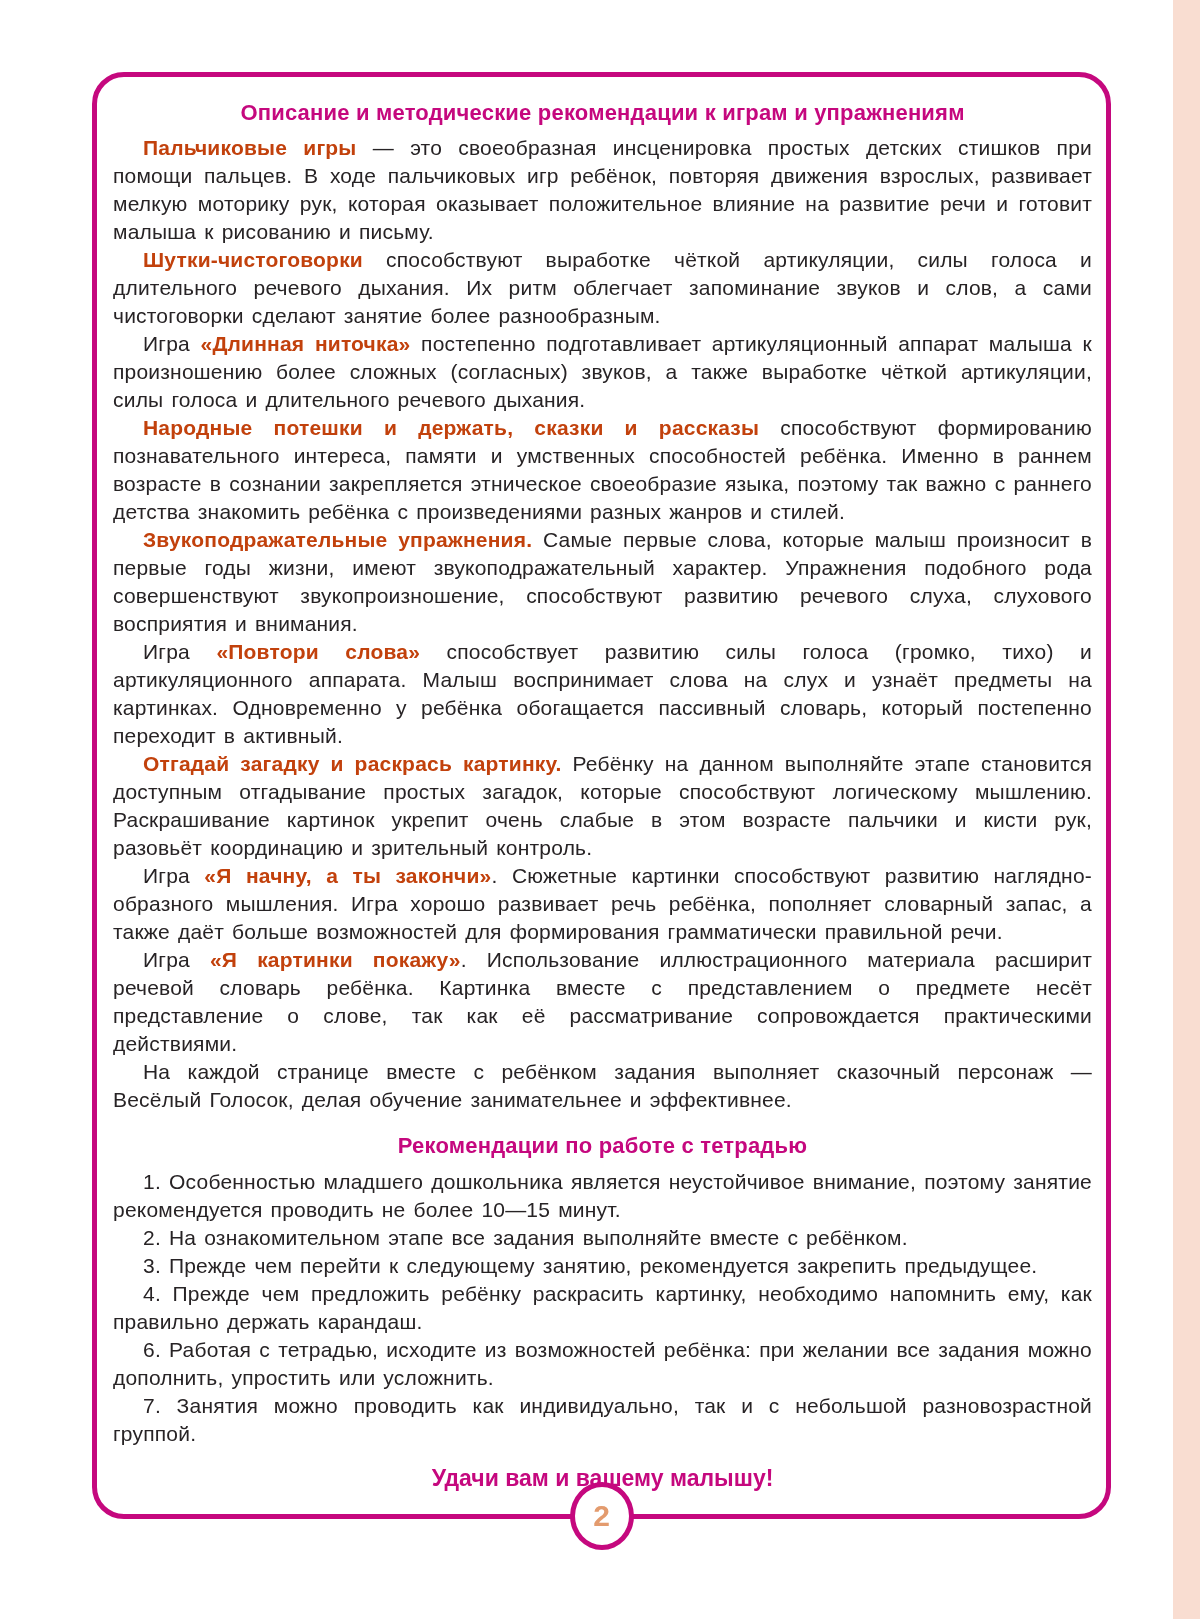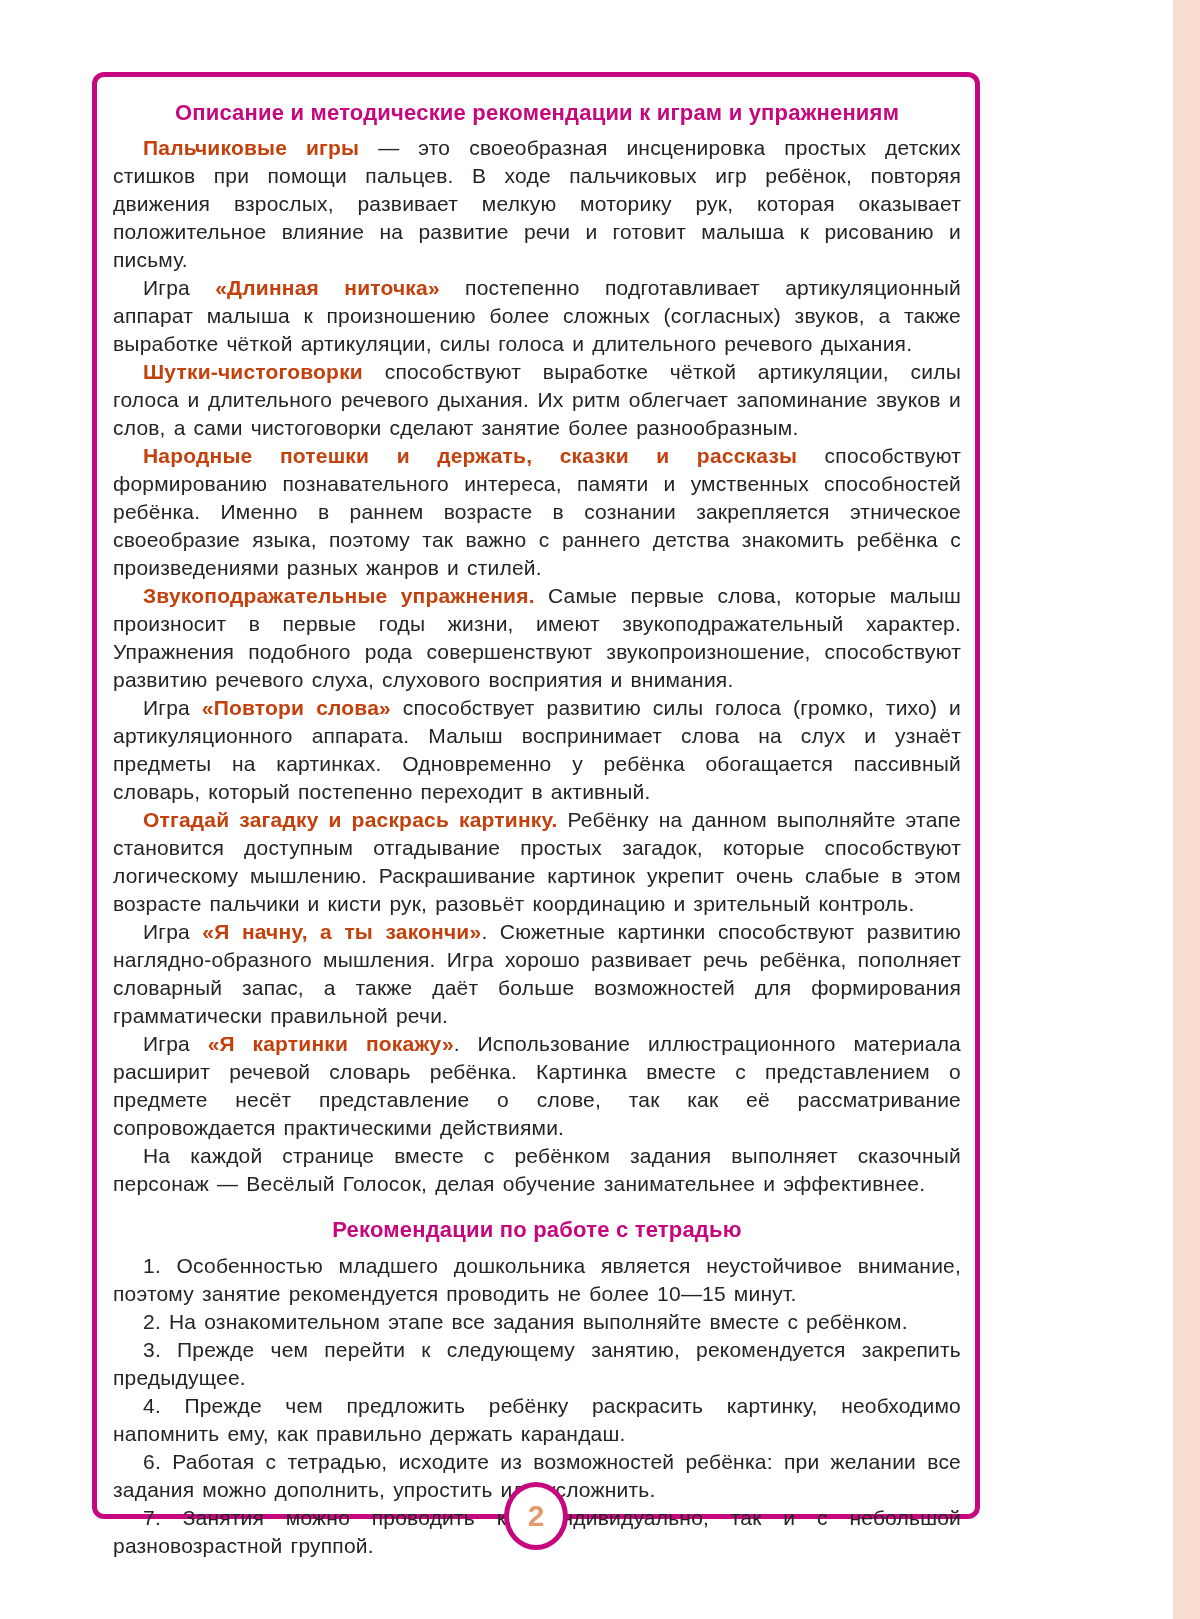--- a/index.html
+++ b/index.html
@@ -12,24 +12,24 @@
   }
   .edge-band {
     position: absolute;
     top: 0; right: 0;
     width: 27px; height: 1619px;
     background: #f9ddd1;
   }
   .frame {
     position: absolute;
     left: 92px; top: 72px;
-    width: 888px; height: 1447px;
+    width: 1019px; height: 1447px;
     background: #ffffff;
     border: 5px solid #c5087e;
-    border-radius: 12px;
+    border-radius: 32px;
     padding: 22px 14px 0 16px;
   }
   .doc-heading {
     text-align: center;
     color: #c5087e;
     font-weight: bold;
     font-size: 22px;
     line-height: 28px;
     letter-spacing: 0.2px;
     margin-bottom: 7px;
@@ -75,39 +75,40 @@
 </head>
 <body>
 
 <div class="edge-band"></div>
 
 <div class="frame">
   <div class="doc-heading">Описание и методические рекомендации к играм и упражнениям</div>
 
   <div id="intro-list">
       <p class="para"><span class="lead">Пальчиковые игры</span><span> — это своеобразная инсценировка простых детских стишков при помощи пальцев. В ходе пальчиковых игр ребёнок, повторяя движения взрослых, развивает мелкую моторику рук, которая оказывает положительное влияние на развитие речи и готовит малыша к рисованию и письму.</span></p>
+      <p class="para"><span class="lead">Шутки-чистоговорки</span><span> способствуют выработке чёткой артикуляции, силы голоса и длительного речевого дыхания. Их ритм облегчает запоминание звуков и слов, а сами чистоговорки сделают занятие более разнообразным.</span></p>
       <p class="para"><span>Игра </span><span class="lead">«Длинная ниточка»</span><span> постепенно подготавливает артикуляционный аппарат малыша к произношению более сложных (согласных) звуков, а также выработке чёткой артикуляции, силы голоса и длительного речевого дыхания.</span></p>
-      <p class="para"><span class="lead">Шутки-чистоговорки</span><span> способствуют выработке чёткой артикуляции, силы голоса и длительного речевого дыхания. Их ритм облегчает запоминание звуков и слов, а сами чистоговорки сделают занятие более разнообразным.</span></p>
       <p class="para"><span class="lead">Народные потешки и держать, сказки и рассказы</span><span> способствуют формированию познавательного интереса, памяти и умственных способностей ребёнка. Именно в раннем возрасте в сознании закрепляется этническое своеобразие языка, поэтому так важно с раннего детства знакомить ребёнка с произведениями разных жанров и стилей.</span></p>
       <p class="para"><span class="lead">Звукоподражательные упражнения.</span><span> Самые первые слова, которые малыш произносит в первые годы жизни, имеют звукоподражательный характер. Упражнения подобного рода совершенствуют звукопроизношение, способствуют развитию речевого слуха, слухового восприятия и внимания.</span></p>
       <p class="para"><span>Игра </span><span class="lead">«Повтори слова»</span><span> способствует развитию силы голоса (громко, тихо) и артикуляционного аппарата. Малыш воспринимает слова на слух и узнаёт предметы на картинках. Одновременно у ребёнка обогащается пассивный словарь, который постепенно переходит в активный.</span></p>
       <p class="para"><span class="lead">Отгадай загадку и раскрась картинку.</span><span> Ребёнку на данном выполняйте этапе становится доступным отгадывание простых загадок, которые способствуют логическому мышлению. Раскрашивание картинок укрепит очень слабые в этом возрасте пальчики и кисти рук, разовьёт координацию и зрительный контроль.</span></p>
       <p class="para"><span>Игра </span><span class="lead">«Я начну, а ты закончи»</span><span>. Сюжетные картинки способствуют развитию наглядно-образного мышления. Игра хорошо развивает речь ребёнка, пополняет словарный запас, а также даёт больше возможностей для формирования грамматически правильной речи.</span></p>
       <p class="para"><span>Игра </span><span class="lead">«Я картинки покажу»</span><span>. Использование иллюстрационного материала расширит речевой словарь ребёнка. Картинка вместе с представлением о предмете несёт представление о слове, так как её рассматривание сопровождается практическими действиями.</span></p>
       <p class="para"><span>На каждой странице вместе с ребёнком задания выполняет сказочный персонаж — Весёлый Голосок, делая обучение занимательнее и эффективнее.</span></p>
     </div>
 
   <div class="doc-heading h2">Рекомендации по работе с тетрадью</div>
 
   <div id="recs-list">
       <p class="para"><span>1. Особенностью младшего дошкольника является неустойчивое внимание, поэтому занятие рекомендуется проводить не более 10—15 минут.</span></p>
       <p class="para"><span>2. На ознакомительном этапе все задания выполняйте вместе с ребёнком.</span></p>
       <p class="para"><span>3. Прежде чем перейти к следующему занятию, рекомендуется закрепить предыдущее.</span></p>
       <p class="para"><span>4. Прежде чем предложить ребёнку раскрасить картинку, необходимо напомнить ему, как правильно держать карандаш.</span></p>
       <p class="para"><span>6. Работая с тетрадью, исходите из возможностей ребёнка: при желании все задания можно дополнить, упростить или усложнить.</span></p>
       <p class="para"><span>7. Занятия можно проводить как индивидуально, так и с небольшой разновозрастной группой.</span></p>
     </div>
 
+  <div class="closing">Удачи вам и вашему малышу!</div>
 
   <div class="pagenum">
     <span>2</span>
   </div>
 </div>
 
 </body></html>

